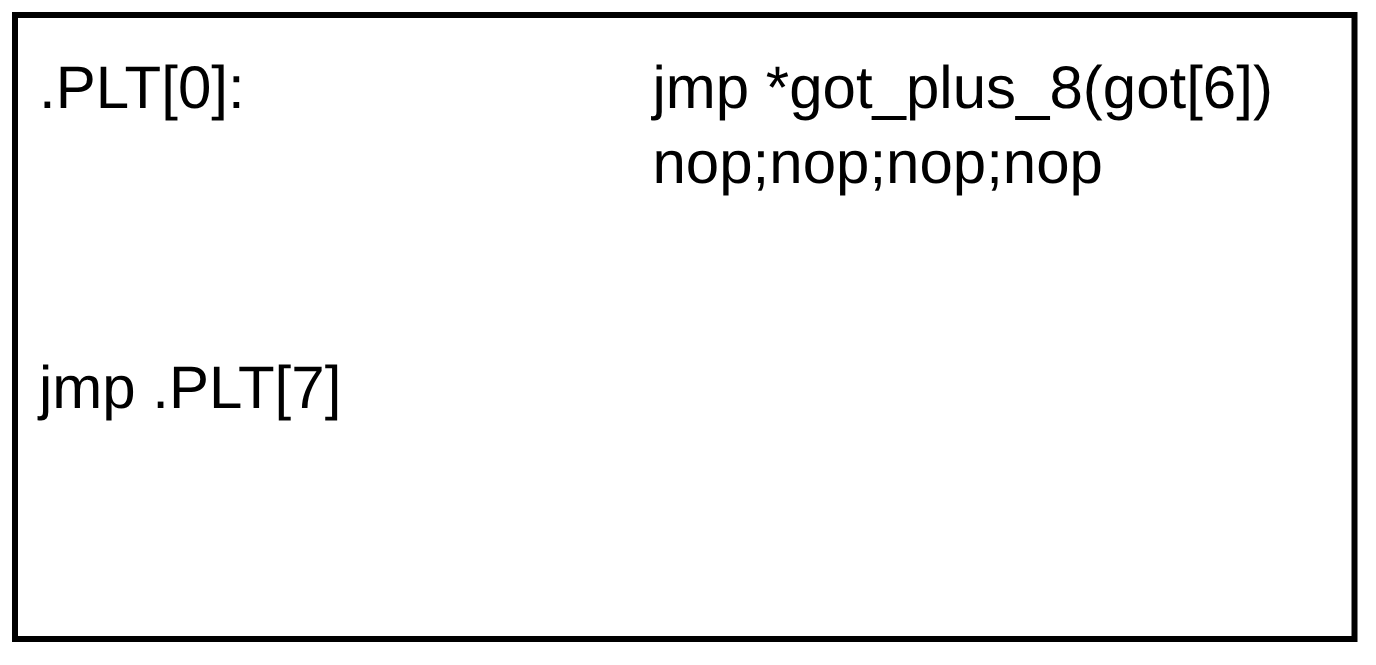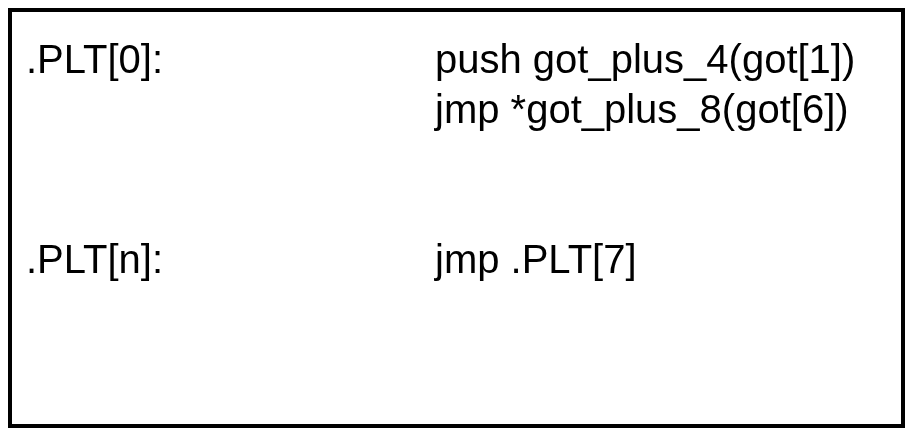--- a/index.html
+++ b/index.html
@@ -57,25 +57,24 @@
   }
 </style>
 </head>
 <body>
 
 <div id="plt-figure">
 
   <div class="code-block" id="plt-block-0">
     <div class="block-label">.PLT[0]:</div>
     <div class="block-instructions">
-      <div class="instruction-line">push got_plus_4(got[1])</div>
       <div class="instruction-line">jmp *got_plus_8(got[6])</div>
+      <div class="instruction-line">nop;nop;nop;nop</div>
     </div>
   </div>
 
   <div class="code-block" id="plt-block-n">
-    <div class="block-label">.PLT[n]:</div>
     <div class="block-instructions">
       <div class="instruction-line">jmp .PLT[7]</div>
     </div>
   </div>
 
 </div>
 
 </body></html>

